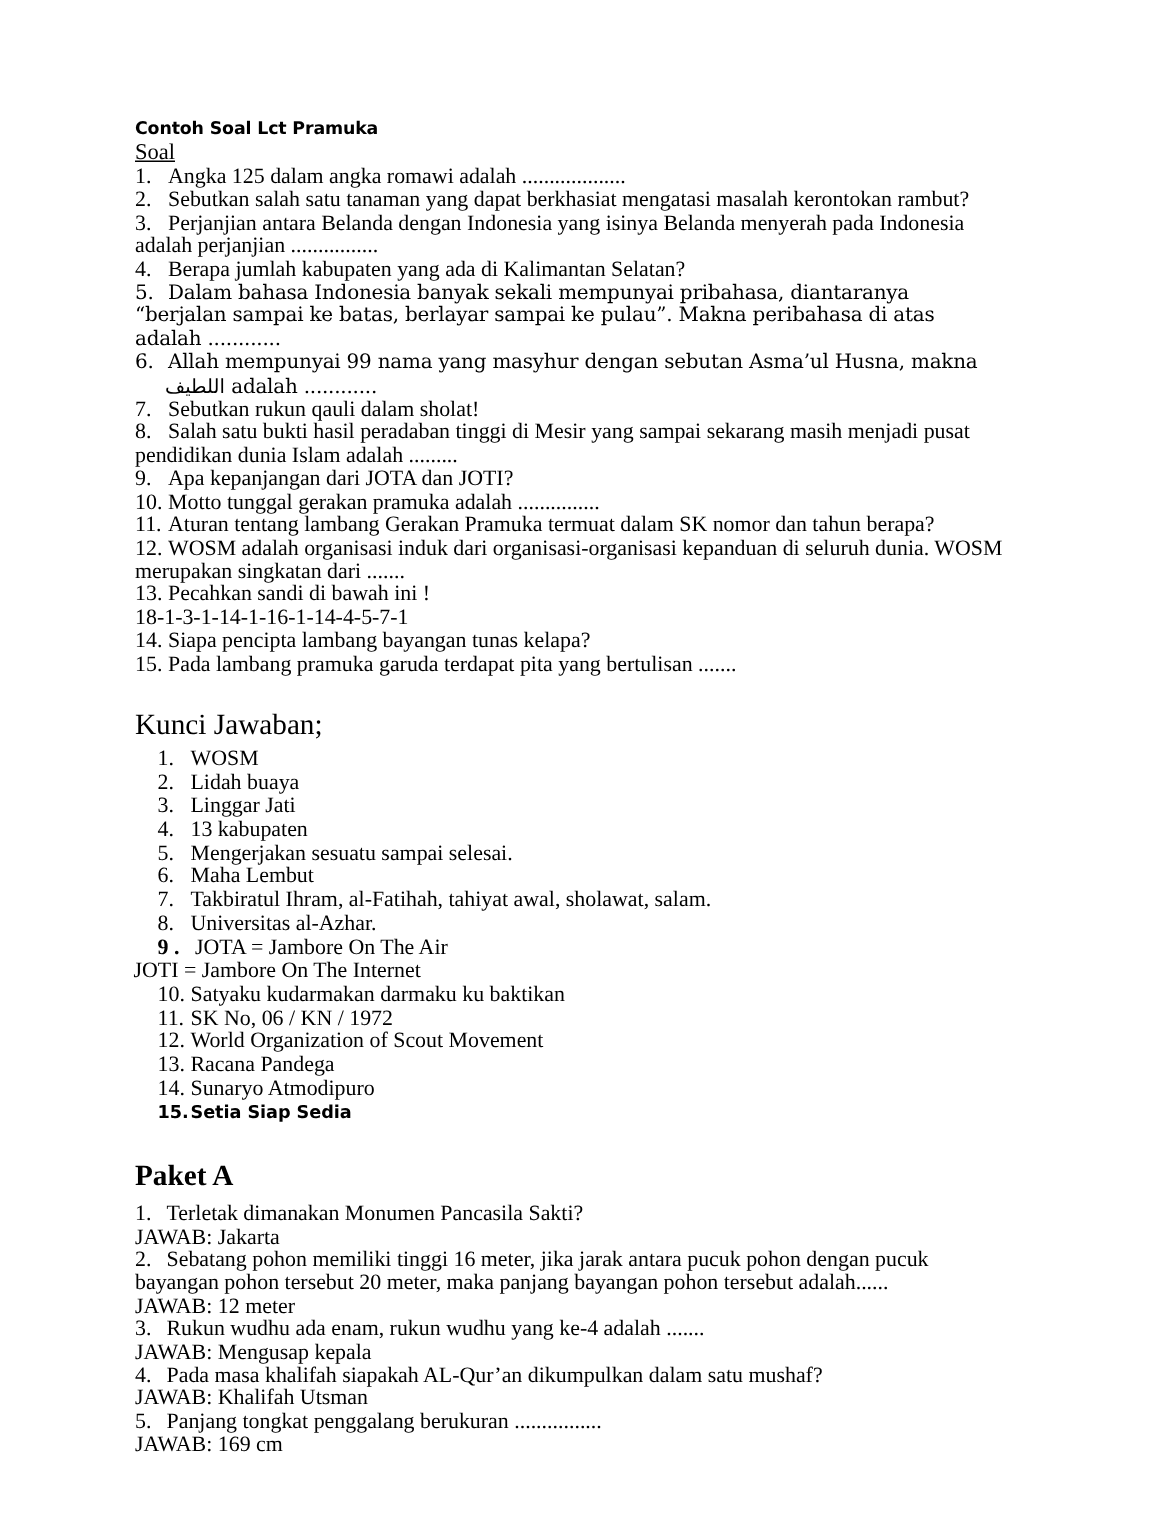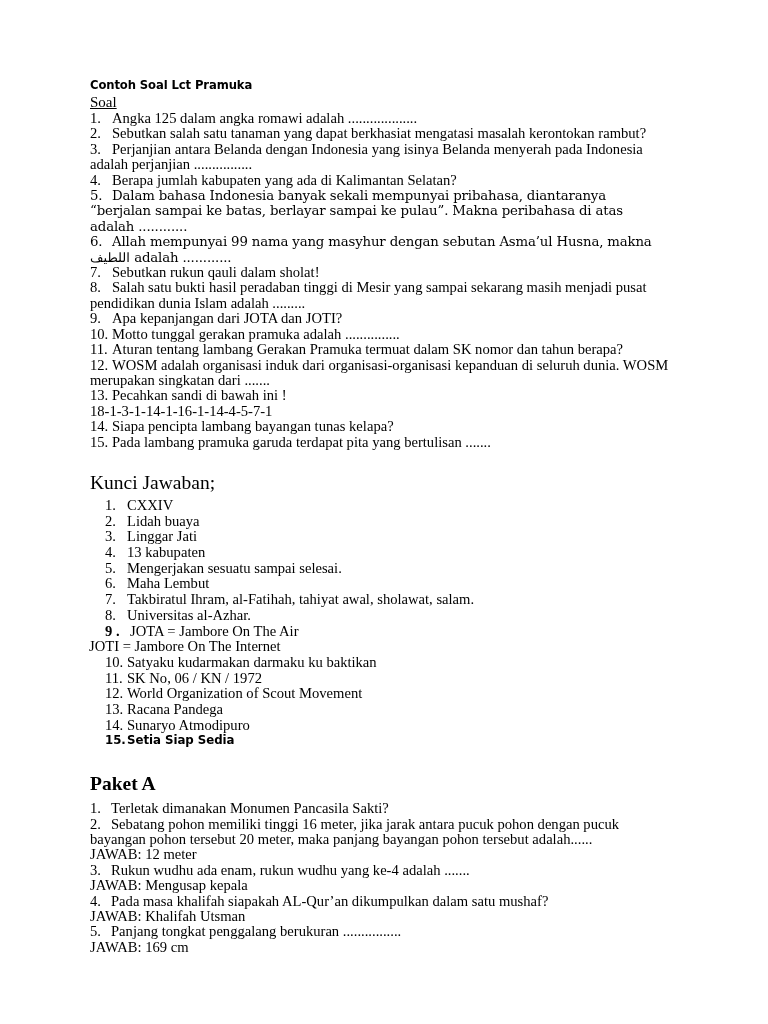--- a/index.html
+++ b/index.html
@@ -77,20 +77,21 @@
     font-family: "DejaVu Serif", "Liberation Serif", serif;
     font-size: 13.3px;
     letter-spacing: -0.15px;
   }
 
   .arabic {
     font-family: Liberation Serif, serif;
     font-size: 13px;
     direction: rtl;
     unicode-bidi: isolate;
+    margin-left: 20px;
   }
 
   
   .heading {
     font-size: 19.5px;
     line-height: 22px;
     font-family: "Liberation Serif", "DejaVu Serif", serif;
   }
   .heading-kunci {
     margin-top: 22px;
@@ -233,21 +234,21 @@
         <span class="qnum">15.</span><span class="qtext">Pada lambang pramuka garuda terdapat pita yang bertulisan .......</span>
       </div>
 
     </div>
 
     <div class="heading heading-kunci">Kunci Jawaban;</div>
 
     <div class="alist">
 
       <div class="aitem">
-        <span class="anum">1.</span><span>CXXIV</span>
+        <span class="anum">1.</span><span>WOSM</span>
       </div>
 
       <div class="aitem">
         <span class="anum">2.</span><span>Lidah buaya</span>
       </div>
 
       <div class="aitem">
         <span class="anum">3.</span><span>Linggar Jati</span>
       </div>
 
@@ -306,20 +307,21 @@
 
     </div>
 
     <div class="heading heading-paket">Paket A</div>
 
     <div>
 
       <div class="pitem">
         <span class="pnum">1.</span><span>Terletak dimanakan Monumen Pancasila Sakti?</span>
       </div>
+      <div class="jawab">JAWAB: Jakarta</div>
 
       <div class="pitem">
         <span class="pnum">2.</span><span>Sebatang pohon memiliki tinggi 16 meter, jika jarak antara pucuk pohon dengan pucuk bayangan pohon tersebut 20 meter, maka panjang bayangan pohon tersebut adalah......</span>
       </div>
       <div class="jawab">JAWAB: 12 meter</div>
 
       <div class="pitem">
         <span class="pnum">3.</span><span>Rukun wudhu ada enam, rukun wudhu yang ke-4 adalah .......</span>
       </div>
       <div class="jawab">JAWAB: Mengusap kepala</div>

